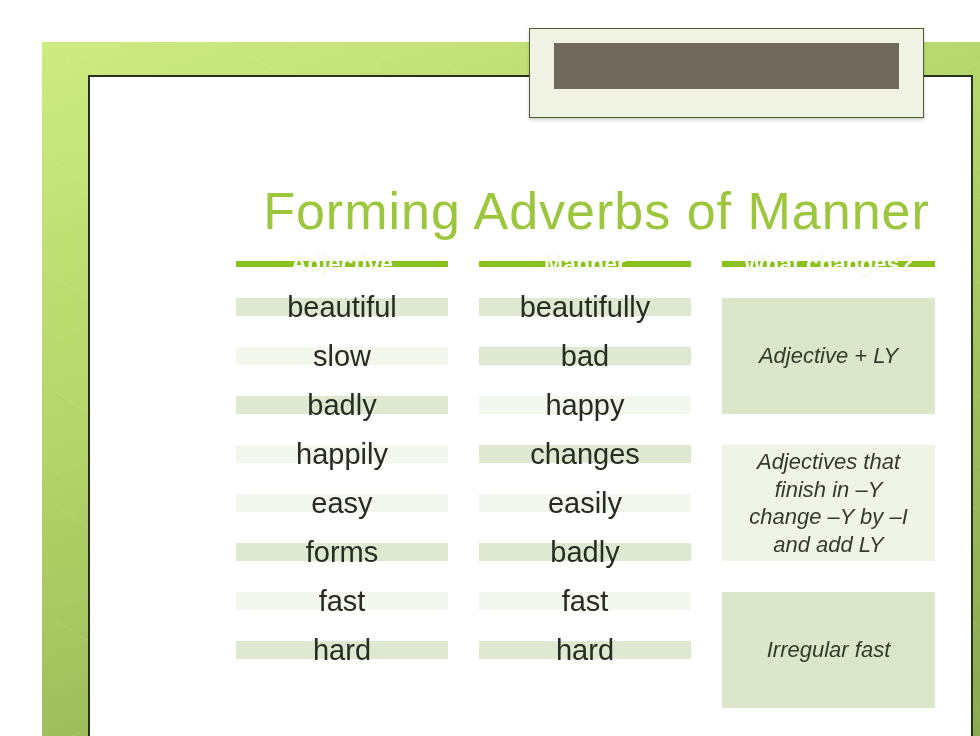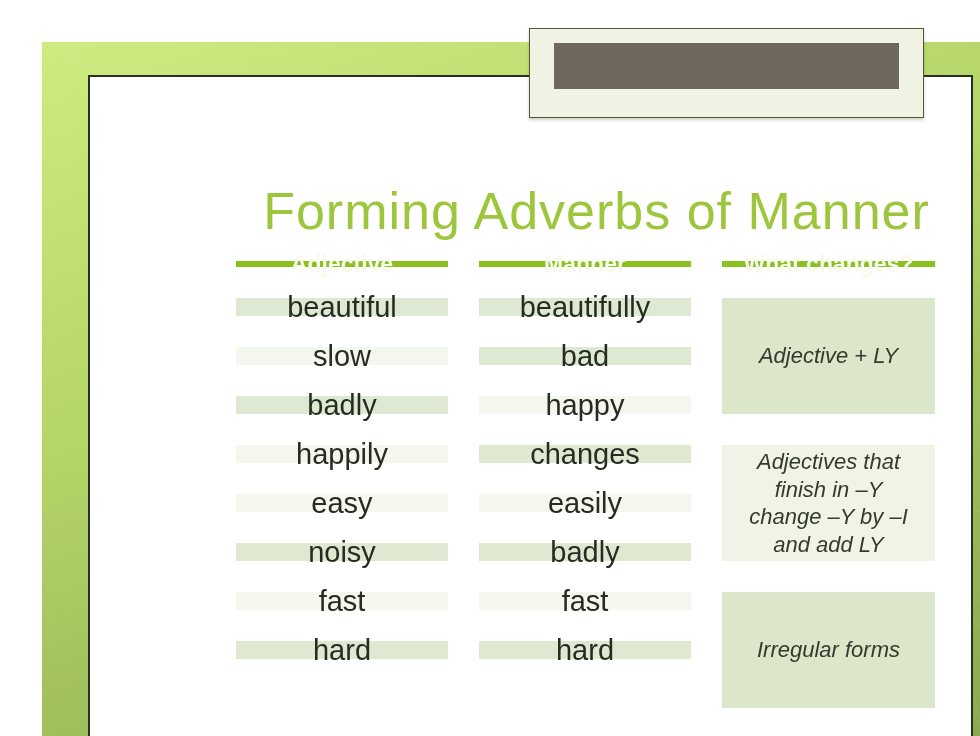--- a/index.html
+++ b/index.html
@@ -145,23 +145,23 @@
 
     <div class="td light">happy</div>
     <div class="td light">happily</div>
     <div class="group light g2">Adjectives that finish in –Y change –Y by –I and add LY</div>
 
     <div class="td tint">changes</div>
 
     <div class="td light">easy</div>
     <div class="td light">easily</div>
 
-    <div class="td tint">noisy</div>
+    <div class="td tint">forms</div>
     <div class="td tint">badly</div>
-    <div class="group tint g3">Irregular forms</div>
+    <div class="group tint g3">Irregular fast</div>
 
     <div class="td light">fast</div>
     <div class="td light">fast</div>
 
     <div class="td tint">hard</div>
     <div class="td tint">hard</div>
   </div>
 </div>
 
 <div class="photo-frame">

